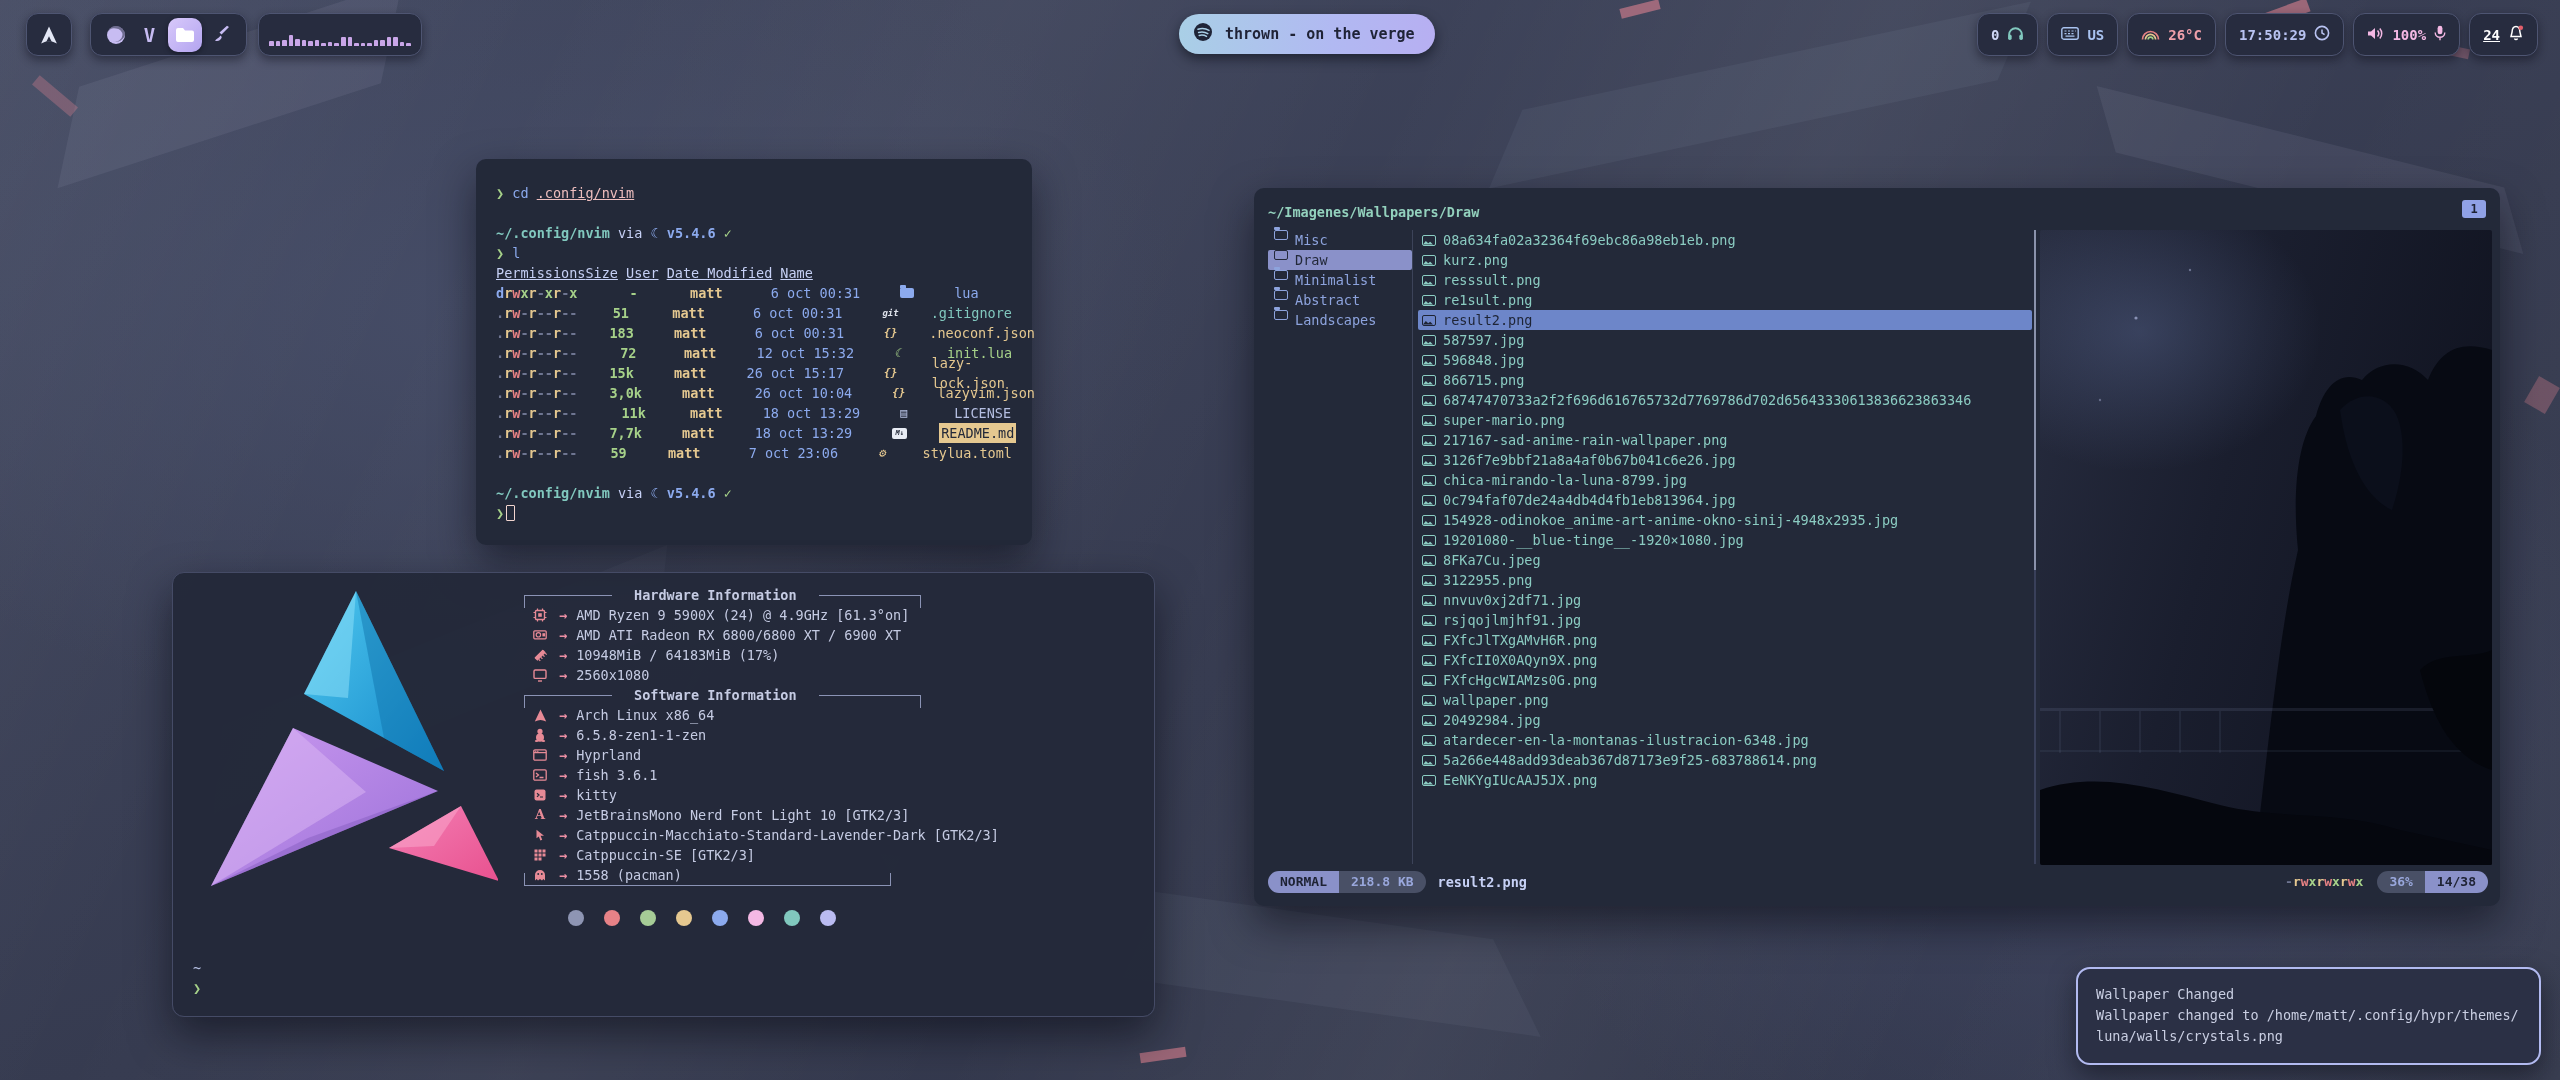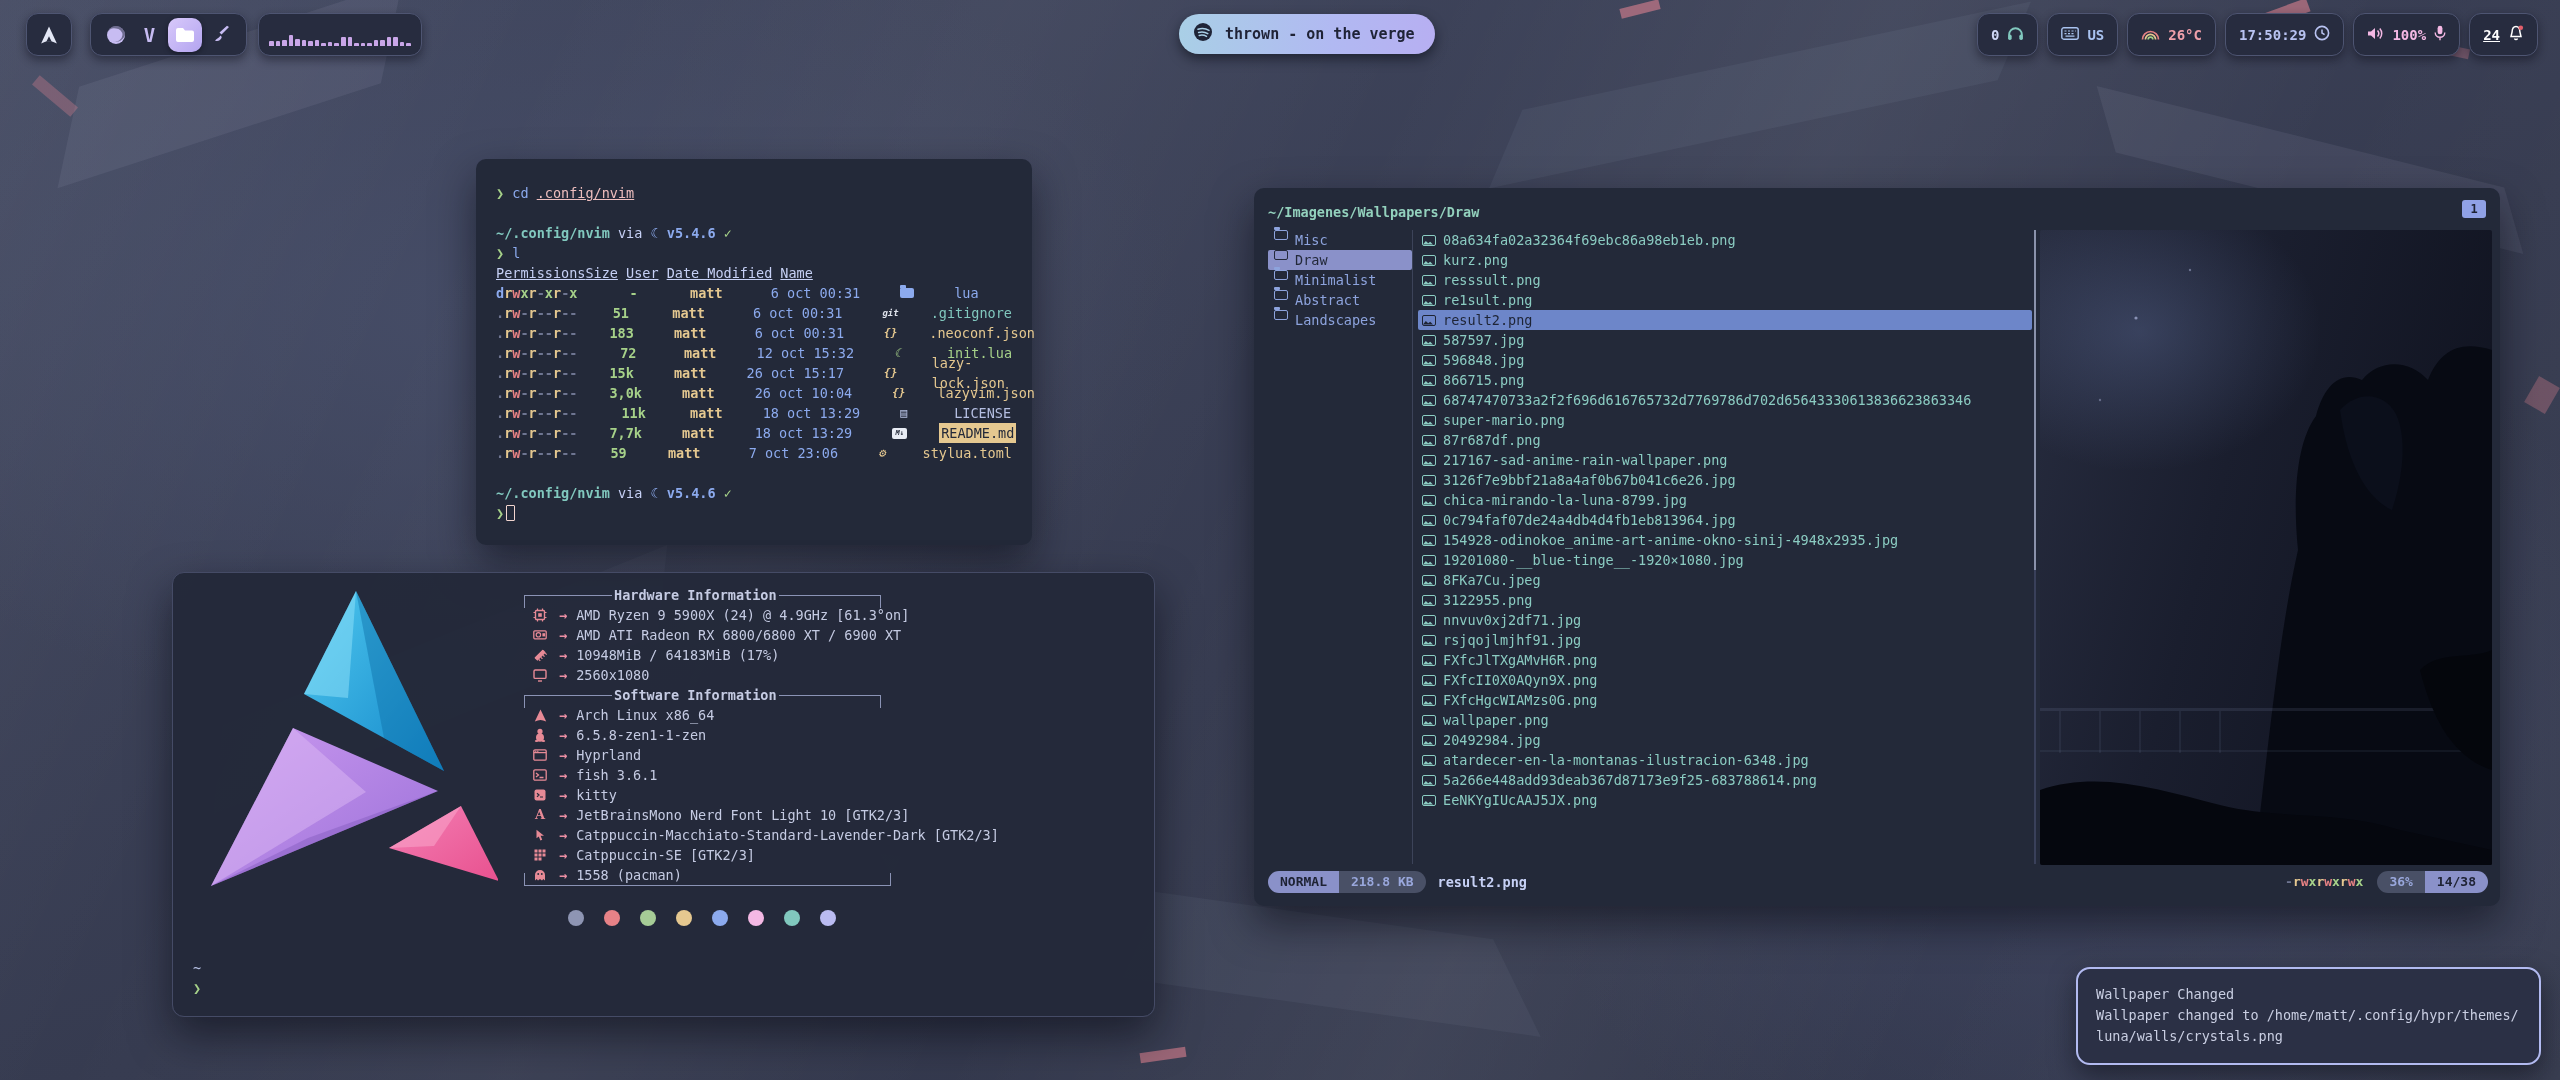--- a/index.html
+++ b/index.html
@@ -70,21 +70,21 @@
   .ic-md::before { content:"M↓"; font-size:7px; font-weight:bold; color:#232939; }
   .ic-gear::before { content:"⚙"; font-size:12px; color:#e5c890; }
 
   
   .fetch { left:172px; top:572px; width:983px; height:445px; background:rgba(35,41,57,0.96); border:1px solid #454b66; border-radius:12px; }
   .f-col { position:absolute; left:351px; top:12px; width:600px; font-size:13.5px; line-height:20px; color:#c5cbe3; }
   .sect-h { display:flex; align-items:center; height:20px; font-weight:bold; color:#c5cbe3; }
   .sect-h .ln { height:1px; background:#8b93b5; position:relative; }
   .sect-h .ln.corn-l::before { content:""; position:absolute; left:0; top:0; width:1px; height:13px; background:#8b93b5; }
   .sect-h .ln.corn-r::before { content:""; position:absolute; right:0; top:0; width:1px; height:13px; background:#8b93b5; }
-  .sect-h .t { margin:0 2px; }
+  .sect-h .t { margin:0 22px; }
   .sect-b { height:1px; background:#8b93b5; position:relative; width:367px; }
   .sect-b::before, .sect-b::after { content:""; position:absolute; top:-12px; width:1px; height:12px; background:#8b93b5; }
   .sect-b::before { left:0; } .sect-b::after { right:0; }
   .f-row { display:flex; align-items:center; height:20px; }
   .fico { width:18px; display:flex; justify-content:center; margin-left:7px; color:#e78a96; }
   .f-arrow { color:#ec8fa4; font-weight:bold; margin:0 9px 0 10px; }
   .dots { position:absolute; left:395px; top:337px; display:flex; gap:20px; }
   .dots i { width:16px; height:16px; border-radius:50%; display:block; }
   .f-prompt { position:absolute; left:20px; bottom:18px; font-size:13.5px; line-height:20px; }
 
@@ -663,24 +663,20 @@
       <div class="fm-row">
         <span class="icon-img"></span>
         <span>68747470733a2f2f696d616765732d7769786d702d65643330613836623863346</span>
       </div>
 
       <div class="fm-row">
         <span class="icon-img"></span>
         <span>super-mario.png</span>
       </div>
 
-      <div class="fm-row">
-        <span class="icon-img"></span>
-        <span>87r687df.png</span>
-      </div>
 
       <div class="fm-row">
         <span class="icon-img"></span>
         <span>217167-sad-anime-rain-wallpaper.png</span>
       </div>
 
       <div class="fm-row">
         <span class="icon-img"></span>
         <span>3126f7e9bbf21a8a4af0b67b041c6e26.jpg</span>
       </div>

